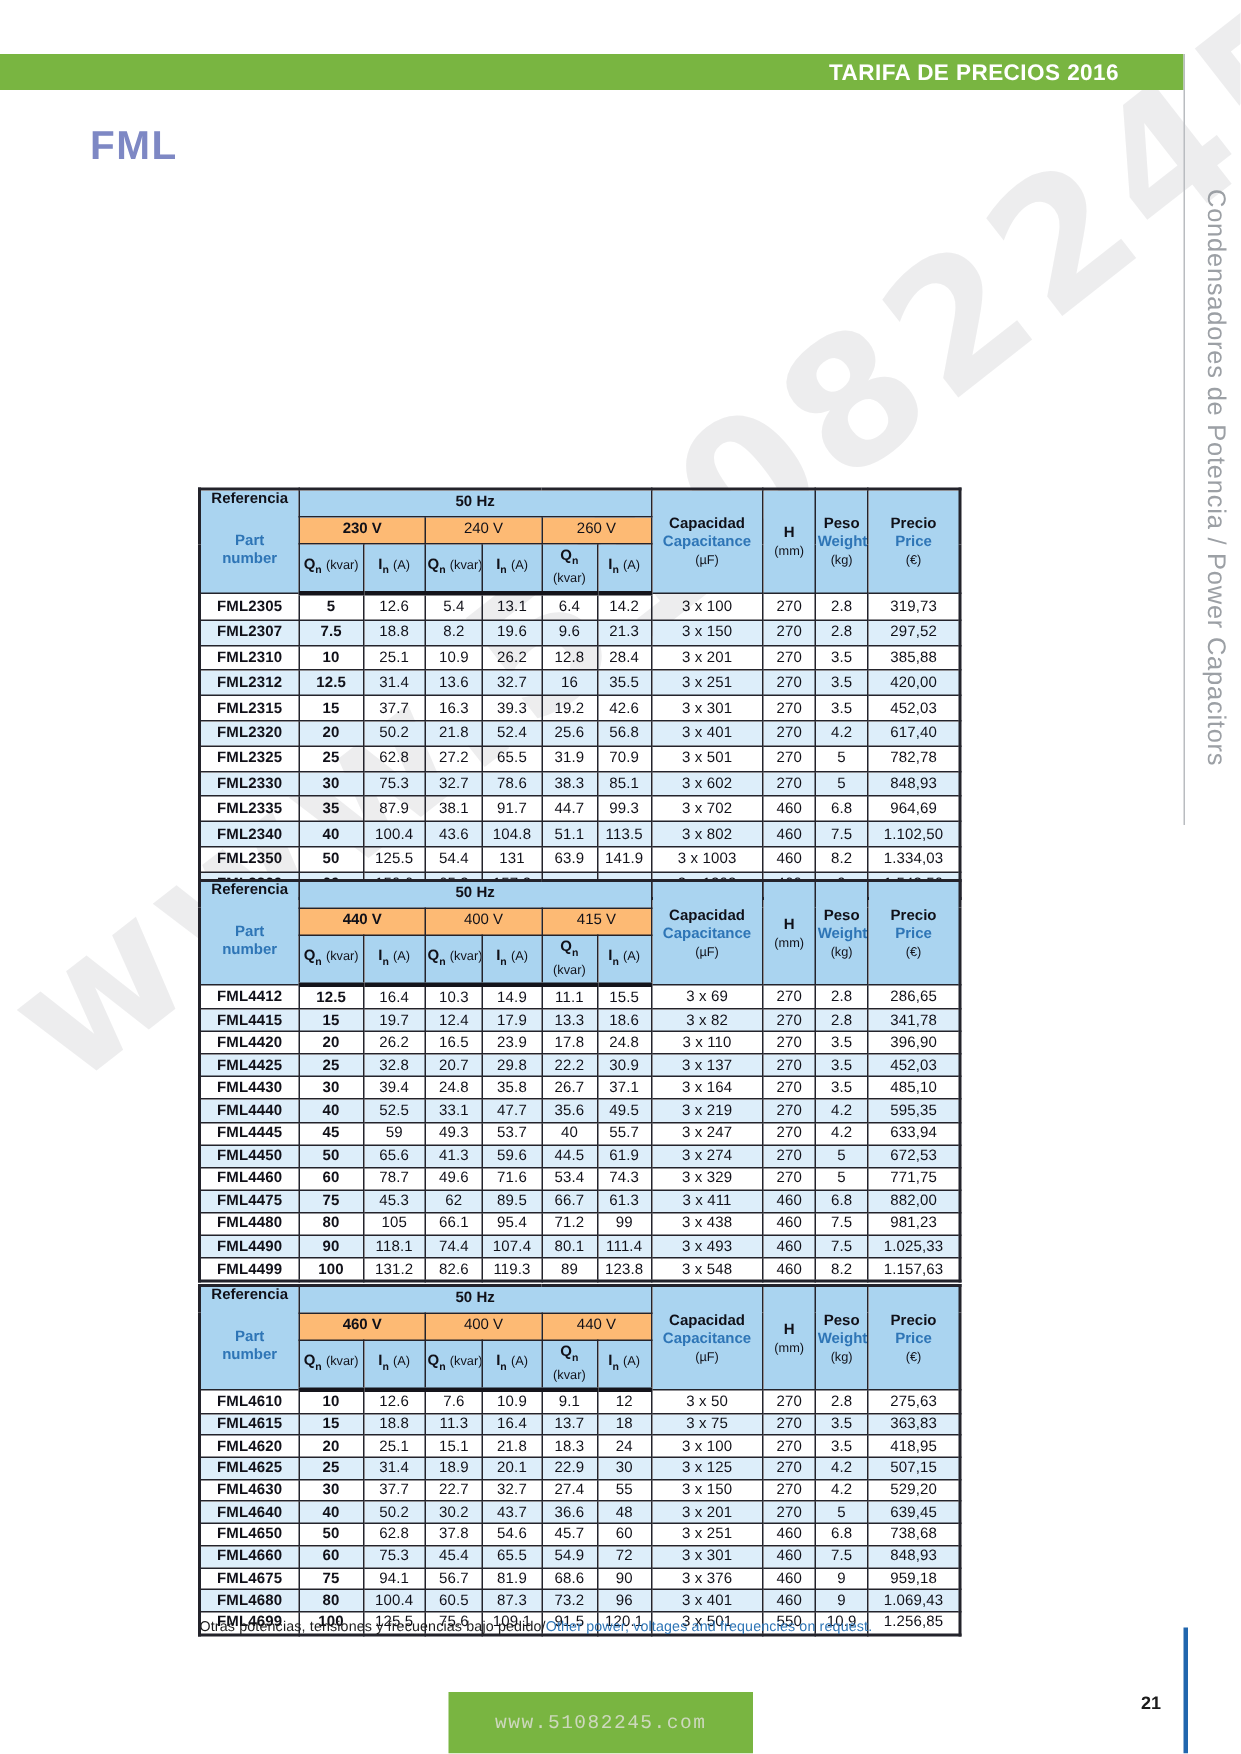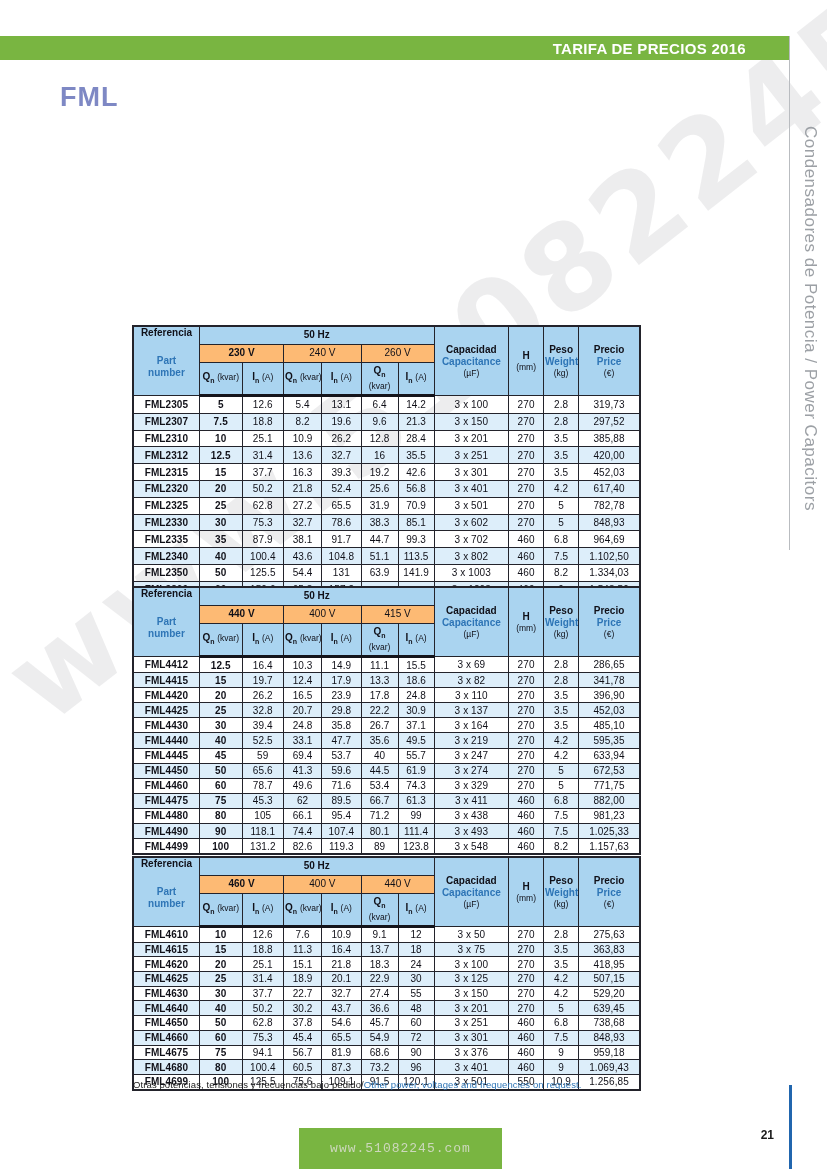--- a/index.html
+++ b/index.html
@@ -442,21 +442,21 @@
           <td>49.5</td>
           <td class="small">3 x 219</td>
           <td>270</td>
           <td>4.2</td>
           <td>595,35</td>
         </tr>
         <tr>
           <td class="cb">FML4445</td>
           <td class="cb">45</td>
           <td>59</td>
-          <td>69.4</td>
+          <td>49.3</td>
           <td>53.7</td>
           <td>40</td>
           <td>55.7</td>
           <td class="small">3 x 247</td>
           <td>270</td>
           <td>4.2</td>
           <td>633,94</td>
         </tr>
         <tr>
           <td class="cb">FML4450</td>

